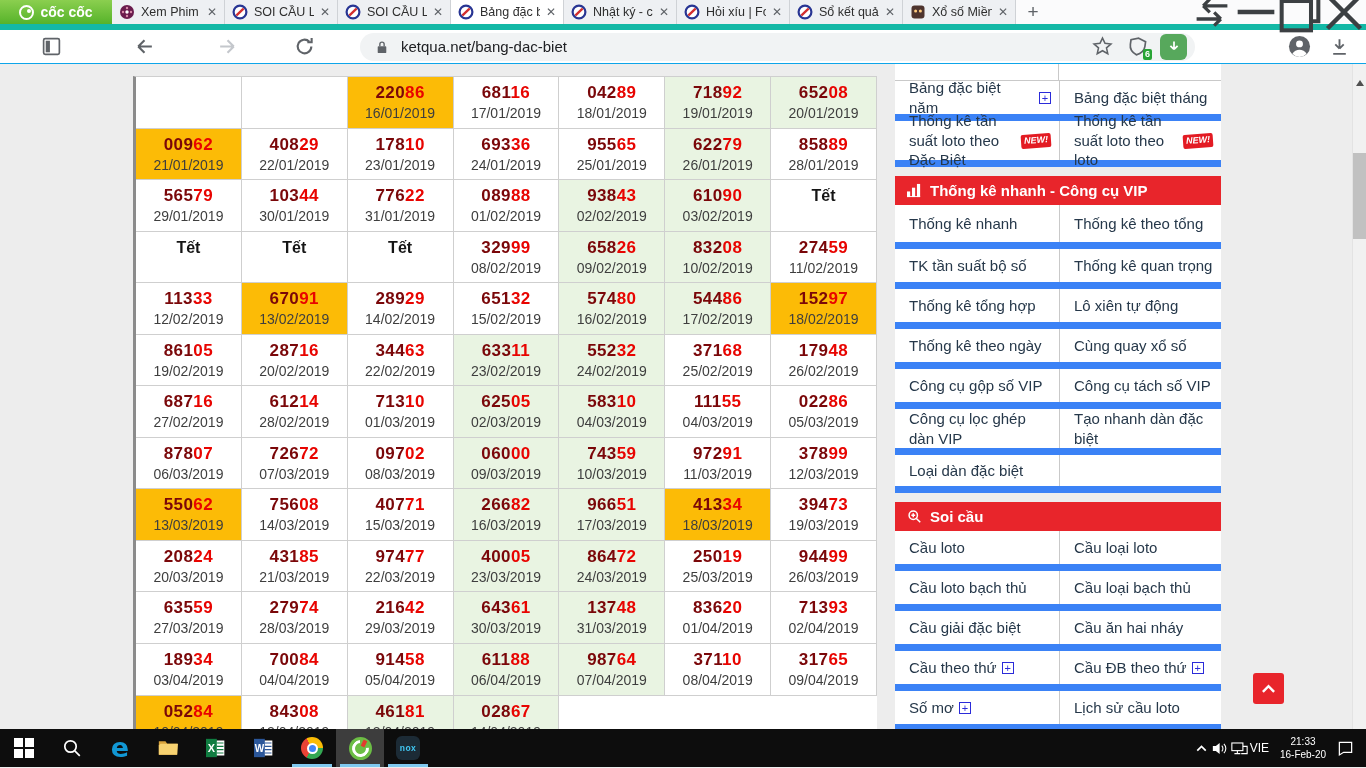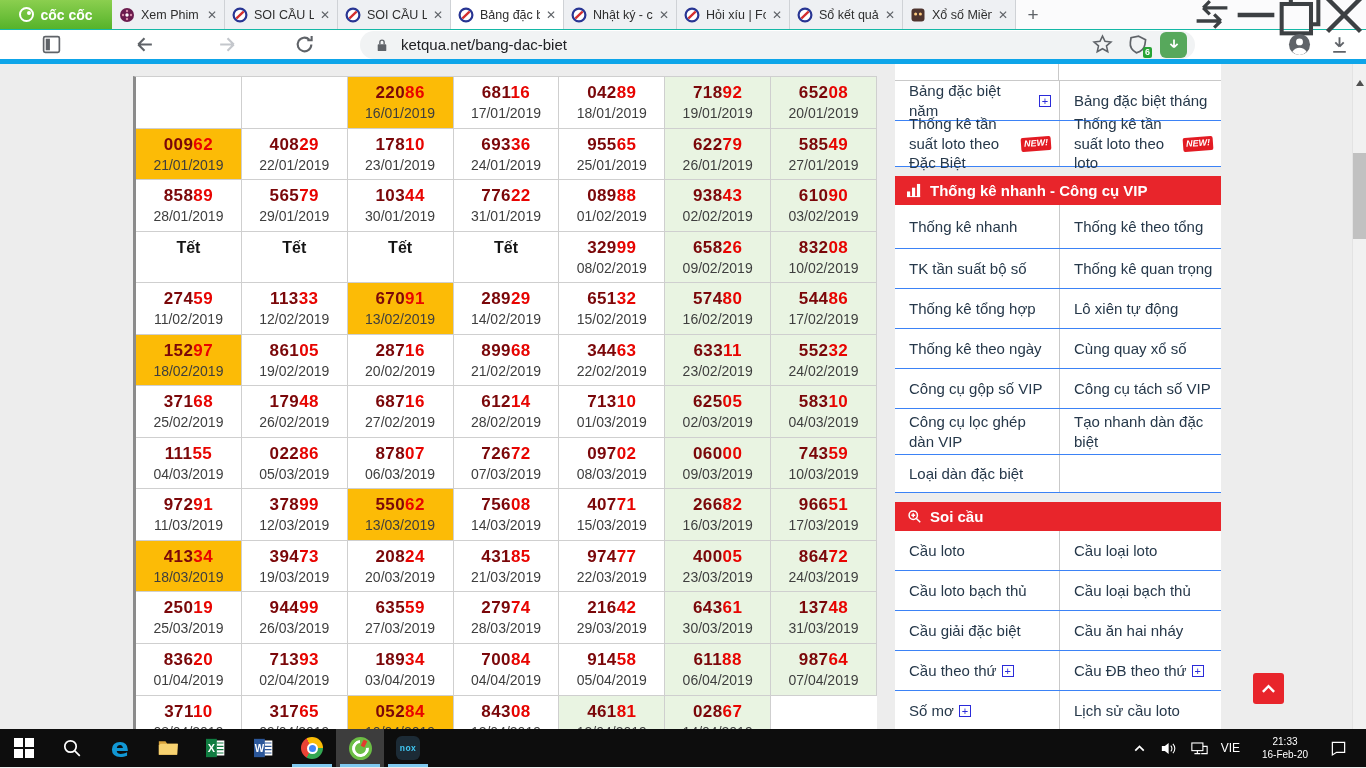--- a/index.html
+++ b/index.html
@@ -1,32 +1,32 @@
 <!DOCTYPE html>
 <html style="--orange: #fcbb06; --green: #e9f4e2; --red: #e8252b;"><head>
 <meta charset="utf-8">
 <style>
   html,body{margin:0;padding:0;width:1366px;height:768px;overflow:hidden;
     font-family:"Liberation Sans","DejaVu Sans",sans-serif;background:#ededed;}
   *{box-sizing:border-box;}
   
-  .tabstrip{height:30px;background:#fbfbfc;display:flex;align-items:stretch;border-bottom:1px solid #14b8a6;}
+  .tabstrip{height:30px;background:#fbfbfc;display:flex;align-items:stretch;border-bottom:6px solid #14b8a6;}
   .brand{width:112px;background:linear-gradient(180deg,#8bcf4f,#56b32a);display:flex;align-items:center;justify-content:center;gap:6px;color:#fff;font-weight:bold;font-size:14px;}
   .brand .ring{width:15px;height:15px;border:2.5px solid #fff;border-radius:50%;position:relative}
   .brand .ring:after{content:'';position:absolute;width:4px;height:4px;background:#fff;border-radius:50%;top:2px;right:1px}
   .tab{width:113px;display:flex;align-items:center;gap:6px;padding:0 7px;background:#eef0f3;border-right:1px solid #cfd2d6;font-size:12.5px;color:#2e2e2e;}
   .tab.active{background:#fff;}
   .tab .fav{width:16px;height:16px;flex:0 0 16px;display:flex}
   .tab .fav svg{width:16px;height:16px}
   .tab-title{flex:1;overflow:hidden;white-space:nowrap;}
   .tab-close{color:#5f6368;font-size:12px;cursor:pointer;}
   .newtab{width:34px;display:flex;align-items:center;justify-content:center;font-size:19px;color:#5f6368;}
   .win-controls{margin-left:auto;display:flex;}
   .win-btn{width:44px;display:flex;align-items:center;justify-content:center;color:#3c4043;font-size:13px;}
-  .toolbar{height:34px;background:#fff;display:flex;align-items:center;border-bottom:5px solid #0ea5e9;}
+  .toolbar{height:34px;background:#fff;display:flex;align-items:center;border-bottom:1px solid #0ea5e9;}
   .tool-icon{display:flex;align-items:center;justify-content:center}
   .tool-icon svg{width:21px;height:21px}
   .urlbar{height:28px;background:#f1f3f4;border-radius:14px;flex:1;display:flex;align-items:center;padding:0 8px 0 16px;margin-left:45px;margin-right:93px;min-width:0}
   .url-text{flex:1;font-size:15px;color:#202124;white-space:nowrap;overflow:hidden}
   .badge-shield{position:relative;display:flex}
   .badge-shield .cnt{position:absolute;right:-4px;bottom:-3px;background:#28a435;color:#fff;font-size:9px;font-weight:bold;padding:0 2px;border-radius:2px;line-height:11px}
   .dl-green{width:27px;height:26px;background:#57a85c;border-radius:6px;display:flex;align-items:center;justify-content:center;margin-left:12px}
   
   .content{position:relative;height:665px;background:#ededed;overflow:hidden;}
   .table-wrap{position:absolute;left:133px;top:12px;border-left:3px solid #8b8b8b;border-top:1px solid #cfcfcf;background:#fff;}
@@ -35,21 +35,21 @@
   .t-cell.green{background:var(--green);}
   .t-cell.orange{background:var(--orange);}
   .num{font-size:17px;font-weight:bold;letter-spacing:.4px;line-height:20px}
   .num .n1{color:#7a0709}.num .n2{color:#e80400}
   .date{font-size:14px;color:#3e3e3e;margin-top:2px}
   .tet{font-size:16px;font-weight:bold;color:#151515;line-height:20px}
   
   .sidebar{position:absolute;left:895px;top:0;width:326px;}
   .sb-remnant{height:17px;background:#fff;border-bottom:1px solid #c9c9c9;display:flex}
   .sb-remnant i{width:164px;border-right:1px solid #c9c9c9}
-  .sb-row{display:flex;background:#fff;border-bottom:1px solid #3b82f6;align-items:center;}
+  .sb-row{display:flex;background:#fff;border-bottom:7px solid #3b82f6;align-items:center;}
   .sb-cell{font-size:15px;color:#26384a;padding:3px 8px 3px 14px;line-height:1.3;}
   .sb-cell.l{width:164px;flex:0 0 164px;align-self:stretch;display:flex;align-items:center}
   .sb-cell.r{flex:1;border-left:1px solid #c9c9c9;align-self:stretch;display:flex;align-items:center}
   .sb-head{height:29px;background:var(--red);color:#fff;font-weight:bold;font-size:15px;display:flex;align-items:center;gap:8px;padding-left:12px;margin-top:9px;}
   .sb-head svg{width:15px;height:15px}
   .plusbox{display:inline-flex;width:12px;height:12px;border:1px solid #2b2bd9;color:#2b2bd9;font-size:11px;line-height:10px;align-items:center;justify-content:center;margin-left:5px;flex:0 0 12px}
   .newbadge{display:inline-block;background:#e31b23;color:#fff;font-size:9px;font-weight:bold;font-style:italic;padding:1px 3px;border-radius:2px;margin-left:3px;transform:rotate(-4deg)}
   .scrolltop{position:absolute;left:1253px;top:609px;width:31px;height:31px;background:var(--red);border-radius:3px;display:flex;align-items:center;justify-content:center}
   .scrollbar{position:absolute;right:0;top:0;width:14px;height:665px;background:#f1f1f1;border-left:1px solid #e3e3e3}
   .sb-arrow{position:absolute;top:16px;left:3px;width:0;height:0;border-left:4px solid transparent;border-right:4px solid transparent;border-bottom:6px solid #505050}
@@ -60,21 +60,21 @@
   .tb-app.active{background:#3d3d3d}
   .tb-app .ind{position:absolute;bottom:0;left:4px;width:40px;height:3px;background:#7fc9ef}
   .tb-app svg{width:20px;height:20px}
   .edge-e{color:#1197d4;font-size:27px;font-weight:bold;line-height:22px;font-family:"DejaVu Sans",sans-serif}
   .chrome{width:22px;height:22px;border-radius:50%;background:conic-gradient(from -150deg,#ea4335 0 120deg,#fbbc05 0 240deg,#34a853 0 360deg);position:relative}
   .chrome:before{content:'';position:absolute;inset:5.5px;background:#4285f4;border:2px solid #fff;border-radius:50%}
   .coccoc{width:23px;height:23px;border-radius:50%;background:#6cbe45;position:relative}
   .coccoc:before{content:'';position:absolute;inset:3px;border-radius:50%;border:3px solid #fff;border-top-color:transparent;transform:rotate(40deg)}
   .coccoc:after{content:'';position:absolute;top:3px;right:6px;width:4px;height:7px;background:#e23b2e;transform:rotate(25deg)}
   .nox{width:24px;height:24px;border-radius:6px;background:#1c2b36;color:#41c7f2;font-size:8.5px;font-weight:bold;display:flex;align-items:center;justify-content:center;letter-spacing:.5px}
-  .tray{position:absolute;right:7px;top:0;height:100%;display:flex;align-items:center;gap:13px;padding-right:12px;color:#fff}
+  .tray{position:absolute;right:0;top:0;height:100%;display:flex;align-items:center;gap:2px;padding-right:12px;color:#fff}
   .tray svg{width:17px;height:17px}
   .tray .vie{font-size:12px}
   .clock{font-size:10px;text-align:center;line-height:1.3;width:64px}
 </style>
 </head>
 <body>
 
 <div>
   <div class="tabstrip">
     <div class="brand">
@@ -300,24 +300,20 @@
             <div class="date">24/01/2019</div>
           </div>
           <div class="t-cell">
             <div class="num"><span class="n1">955</span><span class="n2">65</span></div>
             <div class="date">25/01/2019</div>
           </div>
           <div class="t-cell green">
             <div class="num"><span class="n1">622</span><span class="n2">79</span></div>
             <div class="date">26/01/2019</div>
           </div>
-          <div class="t-cell green">
-            <div class="num"><span class="n1">585</span><span class="n2">49</span></div>
-            <div class="date">27/01/2019</div>
-          </div>
           <div class="t-cell">
             <div class="num"><span class="n1">858</span><span class="n2">89</span></div>
             <div class="date">28/01/2019</div>
           </div>
           <div class="t-cell">
             <div class="num"><span class="n1">565</span><span class="n2">79</span></div>
             <div class="date">29/01/2019</div>
           </div>
           <div class="t-cell">
             <div class="num"><span class="n1">103</span><span class="n2">44</span></div>
@@ -395,24 +391,20 @@
             <div class="num"><span class="n1">152</span><span class="n2">97</span></div>
             <div class="date">18/02/2019</div>
           </div>
           <div class="t-cell">
             <div class="num"><span class="n1">861</span><span class="n2">05</span></div>
             <div class="date">19/02/2019</div>
           </div>
           <div class="t-cell">
             <div class="num"><span class="n1">287</span><span class="n2">16</span></div>
             <div class="date">20/02/2019</div>
-          </div>
-          <div class="t-cell">
-            <div class="num"><span class="n1">899</span><span class="n2">68</span></div>
-            <div class="date">21/02/2019</div>
           </div>
           <div class="t-cell">
             <div class="num"><span class="n1">344</span><span class="n2">63</span></div>
             <div class="date">22/02/2019</div>
           </div>
           <div class="t-cell green">
             <div class="num"><span class="n1">633</span><span class="n2">11</span></div>
             <div class="date">23/02/2019</div>
           </div>
           <div class="t-cell green">

